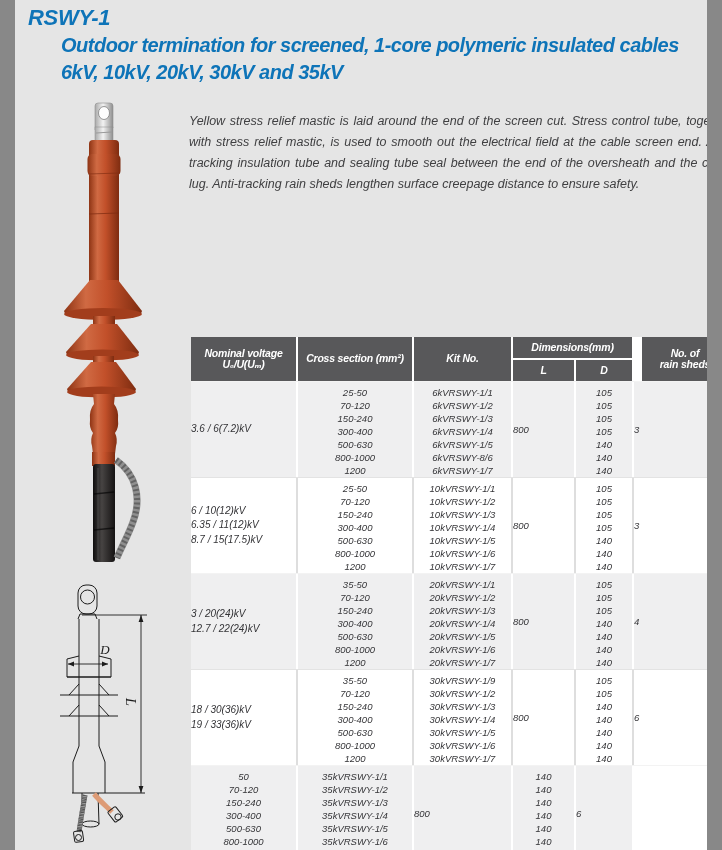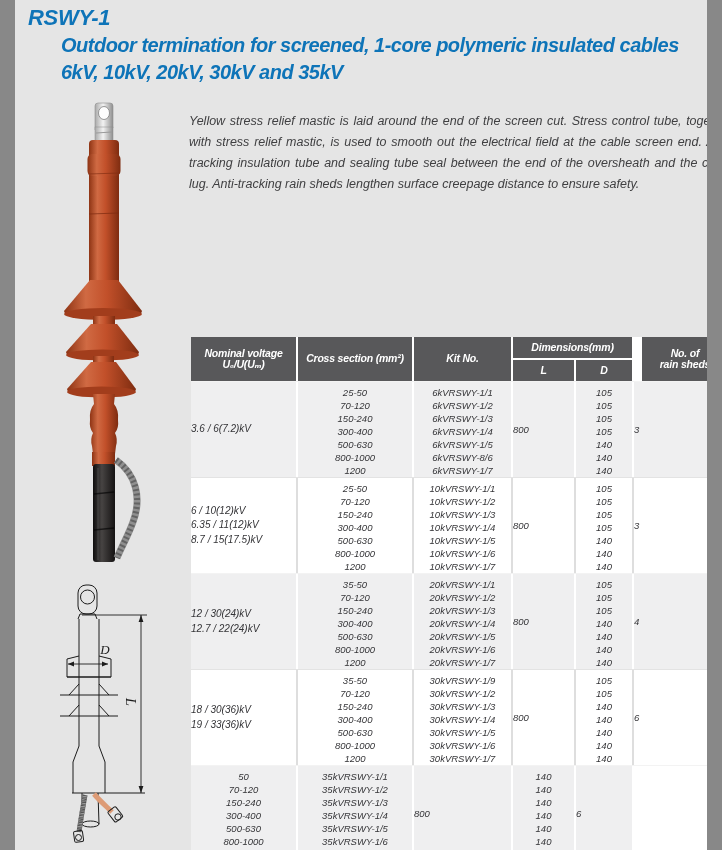--- a/index.html
+++ b/index.html
@@ -267,21 +267,21 @@
             <div>140</div>
             <div>140</div>
             <div>140</div>
           </div>
           <div class="tcell center-col">
             <div>3</div>
           </div>
         </div>
         <div class="tblock odd">
           <div class="tcell c-volt center-col">
-            <div>12 / 30(24)kV</div>
+            <div>3 / 20(24)kV</div>
             <div>12.7 / 22(24)kV</div>
           </div>
           <div class="tcell c-lines">
             <div>35-50</div>
             <div>70-120</div>
             <div>150-240</div>
             <div>300-400</div>
             <div>500-630</div>
             <div>800-1000</div>
             <div>1200</div>

